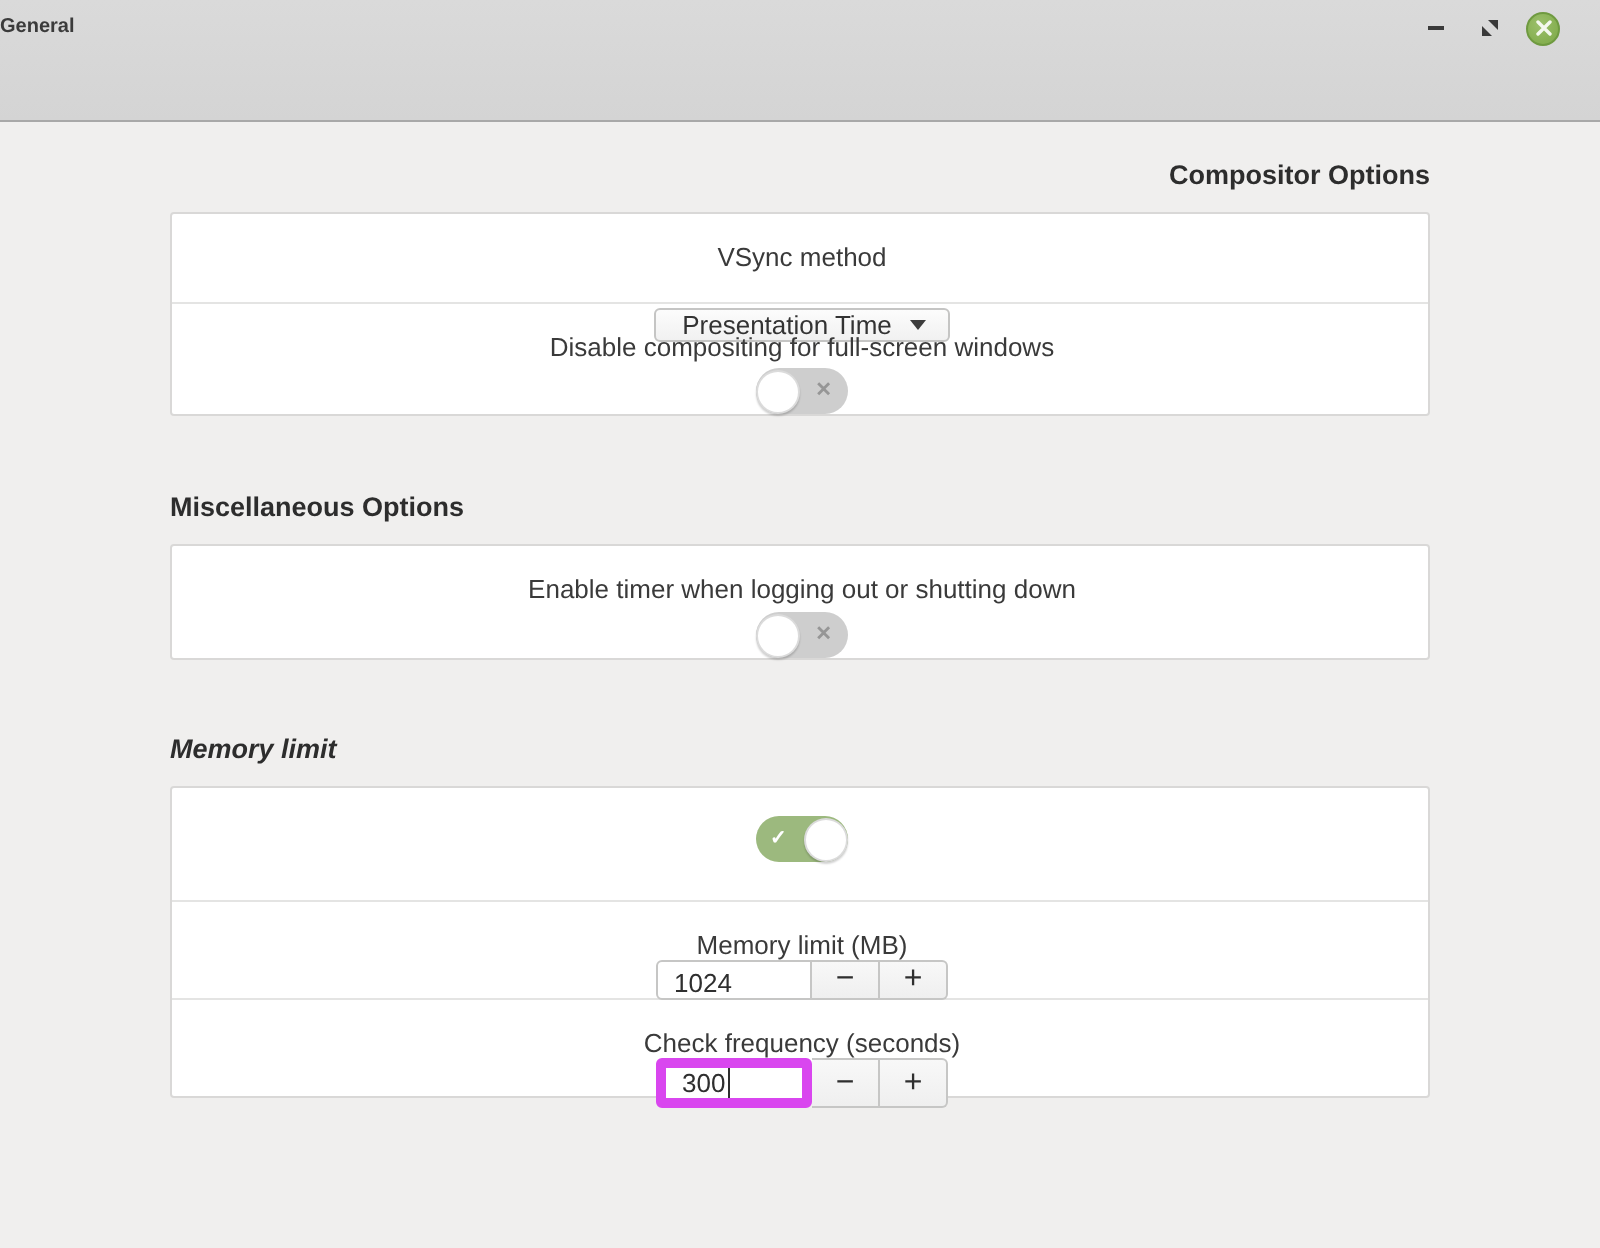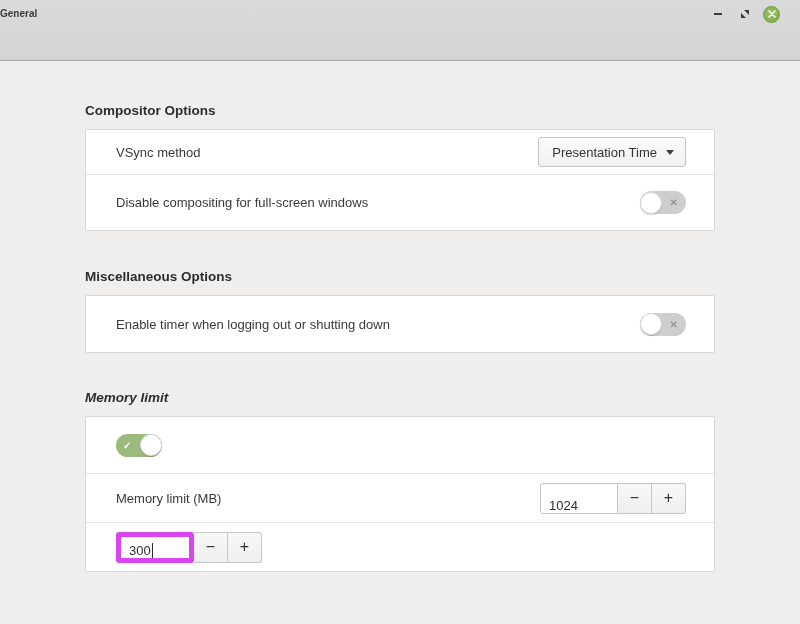--- a/index.html
+++ b/index.html
@@ -46,49 +46,51 @@
     border:1px solid #6f9a40;
     display:flex; align-items:center; justify-content:center;
   }
 
   
   .content { padding:0 85px; }
   .section-title {
     font-size:13.5px; font-weight:700; color:#2d2d2d;
     line-height:15px;
   }
-  .st-1 { margin-top:42px; }
+  .st-1 { margin-top:19px;text-align:right; }
   .st-2 { margin-top:38px; }
   .st-3 { margin-top:37px;font-style:italic; }
   .panel {
     margin-top:11px;
     background:#ffffff;
     border:1px solid #d9d8d7;
     border-radius:2px;
   }
   .row {
     display:flex; align-items:center; justify-content:space-between;
-    padding:0 28px 0 30px;
+    padding:14px 28px 0 30px;
+    flex-direction:column;
   }
   .row + .row { border-top:1px solid #e4e4e3; }
   .h44 { height:44px; }
   .h40 { height:56px; }
   .h49 { height:49px; }
   .row-label { font-size:13px; color:#3a3a3a; }
 
   
   .dropdown {
     height:30px;
     display:flex; align-items:center; gap:9px;
     padding:0 11px 0 13px;
     background:linear-gradient(#fcfcfc,#f1f1f1);
     border:1px solid #c5c5c4;
     border-radius:3px;
     font-size:13px; color:#333333;
     cursor:default;
+    margin-top:18px;
   }
   .caret-down {
     width:0; height:0;
     border-left:4.5px solid transparent;
     border-right:4.5px solid transparent;
     border-top:5.5px solid #3d3d3d;
     display:inline-block;
   }
 
   
@@ -218,20 +220,21 @@
         <span class="row-label">Memory limit (MB)</span>
         <div class="spin">
           <div class="spin-entry">
             <span>1024</span>
           </div>
           <button class="spin-btn minus">−</button>
           <button class="spin-btn plus">+</button>
         </div>
       </div>
       <div class="row h49">
+        <span class="row-label">Check frequency (seconds)</span>
         <div class="spin">
           <div class="spin-entry focused">
             <span>300</span>
             <span class="text-caret"></span>
           </div>
           <button class="spin-btn minus">−</button>
           <button class="spin-btn plus">+</button>
         </div>
       </div>
     </div>

